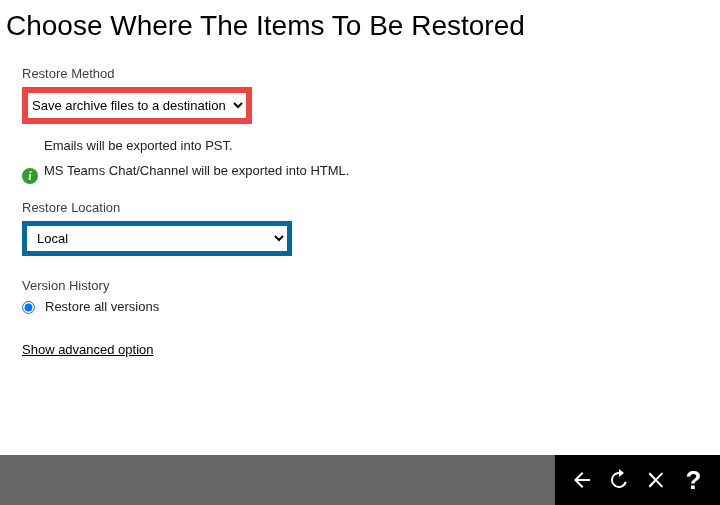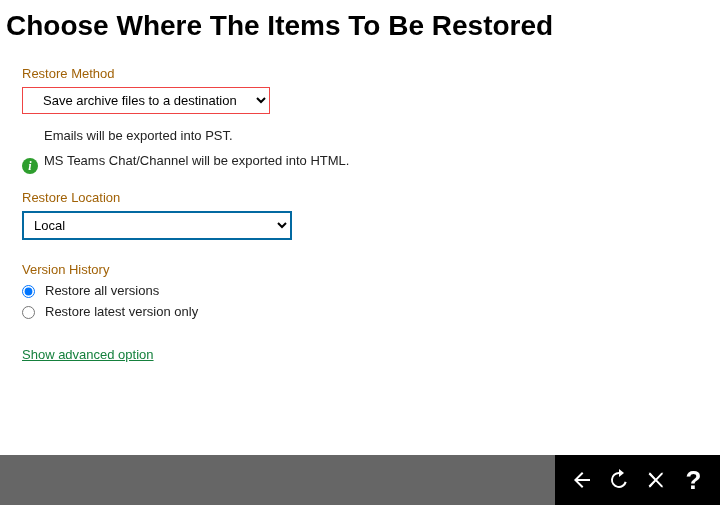--- a/index.html
+++ b/index.html
@@ -9,40 +9,40 @@
     background: #fff;
     width: 720px;
     height: 505px;
     position: relative;
   }
   .content {
     padding: 10px 22px 0 22px;
   }
   h1 {
     font-size: 28px;
-    font-weight: 700;
+    font-weight: 400;
     margin: 0 0 24px -16px;
     color: #000;
   }
   .section-label {
     font-size: 13px;
-    color: #a16207;
+    color: #404040;
     margin-bottom: 6px;
   }
   select.method {
     font-size: 13px;
-    padding: 4px 16px;
-    border: 1px solid #ef4444;
+    padding: 4px 0;
+    border: 6px solid #ef4444;
     background: #fff;
     min-width: 230px;
   }
   select.location {
     font-size: 13px;
     padding: 4px 6px;
-    border: 2px solid #0369a1;
+    border: 5px solid #0369a1;
     background: #fff;
     width: 270px;
   }
   .info-block {
     margin: 14px 0 22px 0;
     font-size: 13px;
     color: #222;
     position: relative;
     padding-left: 22px;
   }
@@ -68,21 +68,21 @@
     display: flex;
     align-items: flex-end;
     font-size: 13px;
     color: #222;
     margin: 6px 0;
   }
   .radio-row input { margin: 0 10px 0 0; }
   .advanced-link {
     display: inline-block;
     margin-top: 22px;
-    color: #15803d;
+    color: #000000;
     font-size: 13px;
     text-decoration: underline;
     cursor: pointer;
   }
   .footer {
     position: absolute;
     bottom: 0;
     left: 0;
     right: 0;
     height: 50px;
@@ -136,24 +136,20 @@
   </select>
 
   <div style="height:22px"></div>
 
   <div class="section-label">Version History</div>
   <div class="radio-group">
     <label class="radio-row">
       <input type="radio" name="vh" checked="" style="">
       <span>Restore all versions</span>
     </label>
-    <label class="radio-row">
-      <input type="radio" name="vh" style="">
-      <span>Restore latest version only</span>
-    </label>
   </div>
 
   <a class="advanced-link">Show advanced option</a>
 </div>
 
 <div class="footer">
   <div class="footer-gray"></div>
   <div class="footer-black">
     <div class="footer-btn" title="back">
       <svg width="24" height="24" viewBox="0 0 24 24">

